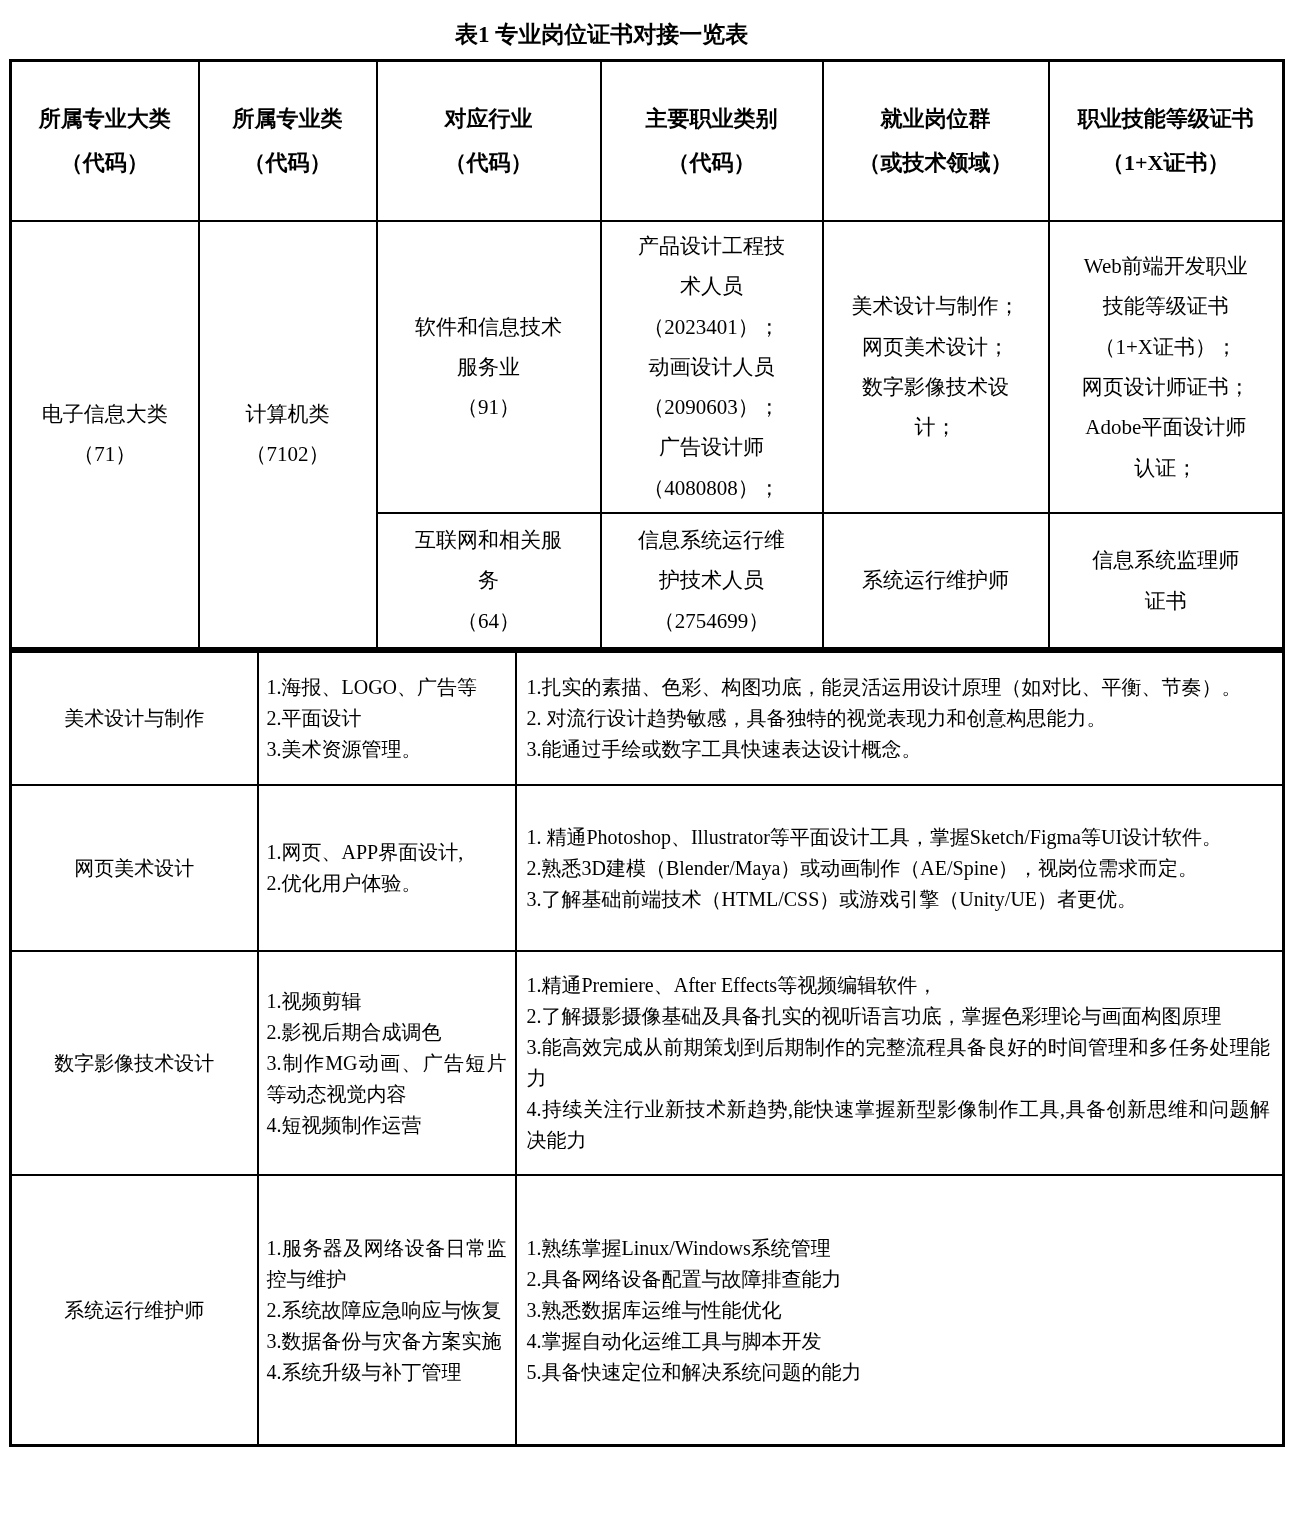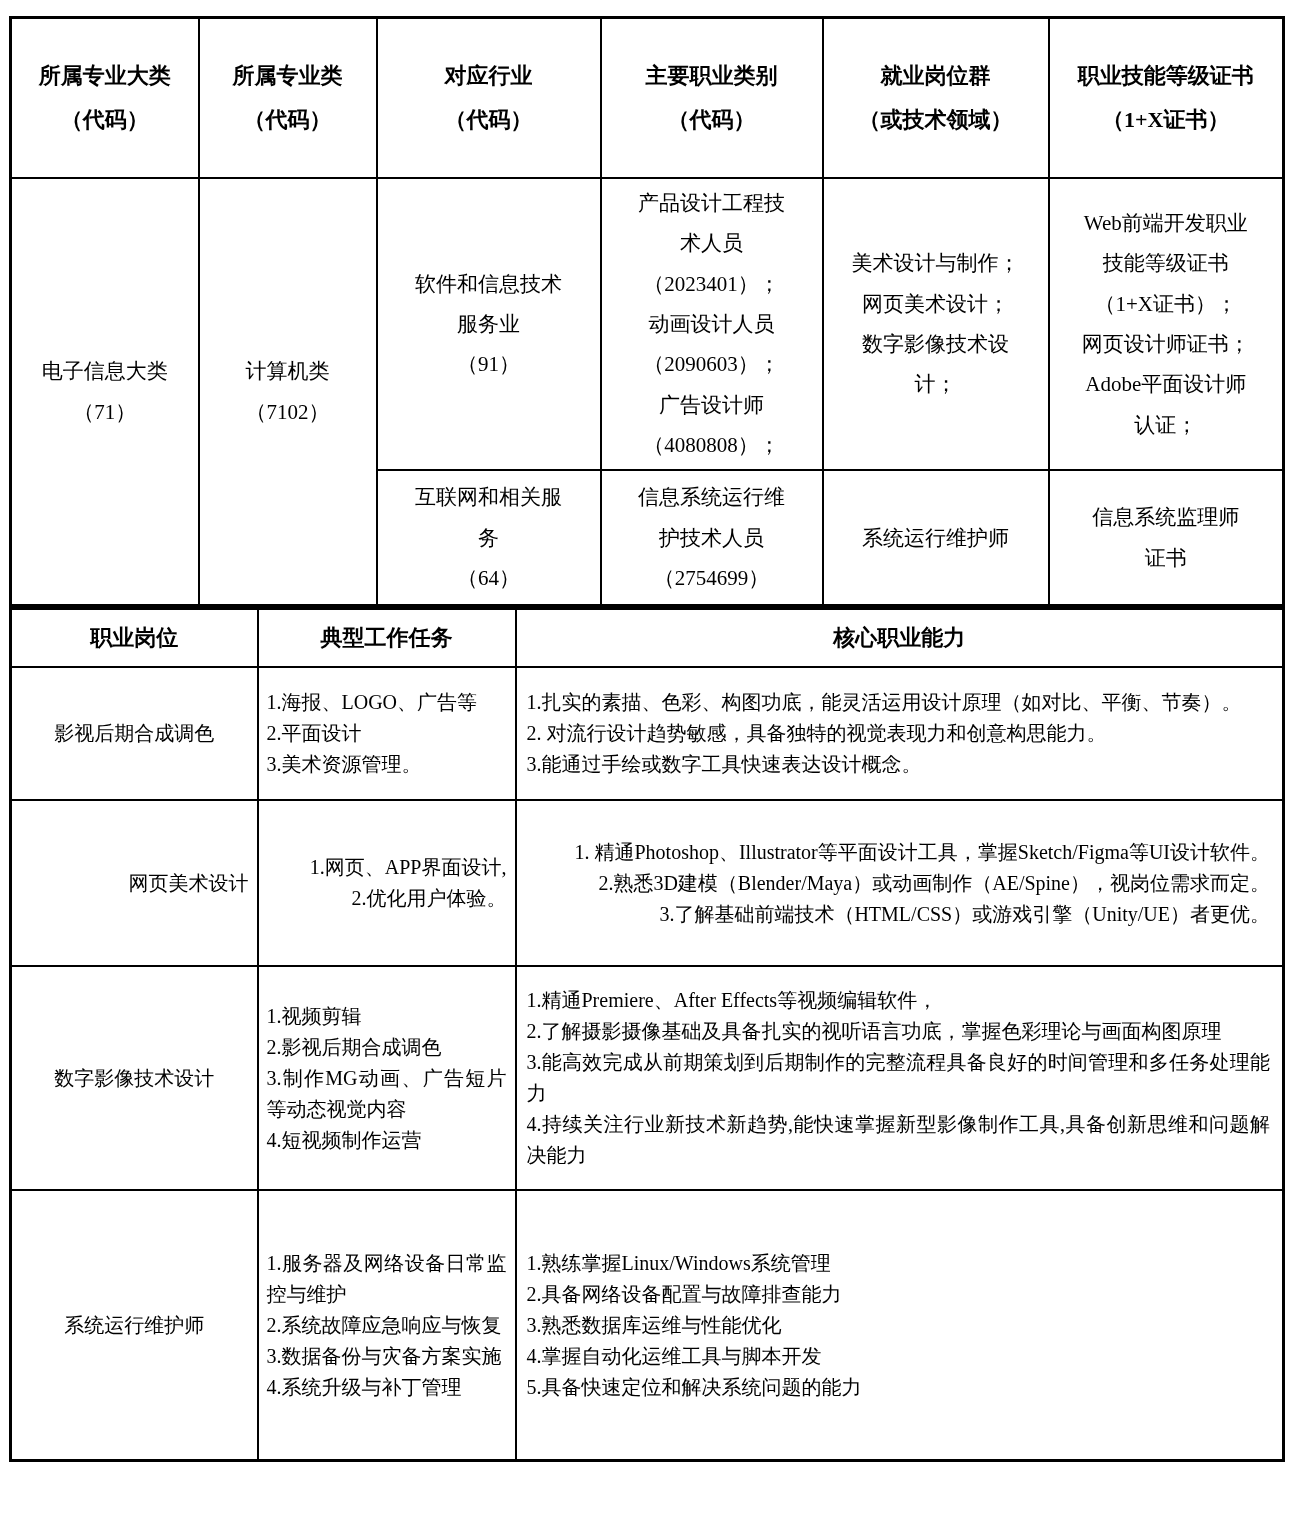--- a/index.html
+++ b/index.html
@@ -66,29 +66,30 @@
   }
   #t2 td {
     font-size: 20px;
     line-height: 1.55;
     padding: 5px 8px;
   }
   #t2 td.pos   { text-align: center; }
   #t2 td.tasks { text-align: justify; margin-left: 44px; }
   #t2 td.abil  { text-align: justify; padding-left: 10px; padding-right: 12px; }
   #t2 tr.r1 td { height: 121px; }
-  #t2 tr.r2 td { height: 154px; text-align: right; }
+  #t2 tr.r2 td { height: 154px; }
   #t2 tr.r3 td { height: 212px; }
   #t2 tr.r4 td { height: 258px; }
 </style>
 </head>
 <body>
 
 <div class="page">
 
+  <div class="tbl-title" id="t1-title">表1 专业岗位证书对接一览表</div>
 
   <table class="tbl" id="t1">
     <colgroup>
       <col style="width:188px">
         <col style="width:178px">
         <col style="width:224px">
       <col style="width:222px">
         <col style="width:226px">
         <col style="width:235px">
     </colgroup>
@@ -148,27 +149,22 @@
   </table>
 
 
   <table class="tbl" id="t2">
     <colgroup>
       <col style="width:247px">
         <col style="width:258px">
         <col style="width:768px">
     </colgroup>
     <tbody>
-      <tr>
-        <th>职业岗位</th>
-        <th>典型工作任务</th>
-        <th>核心职业能力</th>
-      </tr>
       <tr class="r1">
-        <td class="pos">影视后期合成调色</td>
+        <td class="pos">美术设计与制作</td>
         <td class="tasks">1.海报、LOGO、广告等
 2.平面设计
 3.美术资源管理。</td>
         <td class="abil">1.扎实的素描、色彩、构图功底，能灵活运用设计原理（如对比、平衡、节奏）。
 2. 对流行设计趋势敏感，具备独特的视觉表现力和创意构思能力。
 3.能通过手绘或数字工具快速表达设计概念。</td>
       </tr>
       <tr class="r2">
         <td class="pos">网页美术设计</td>
         <td class="tasks">1.网页、APP界面设计,

